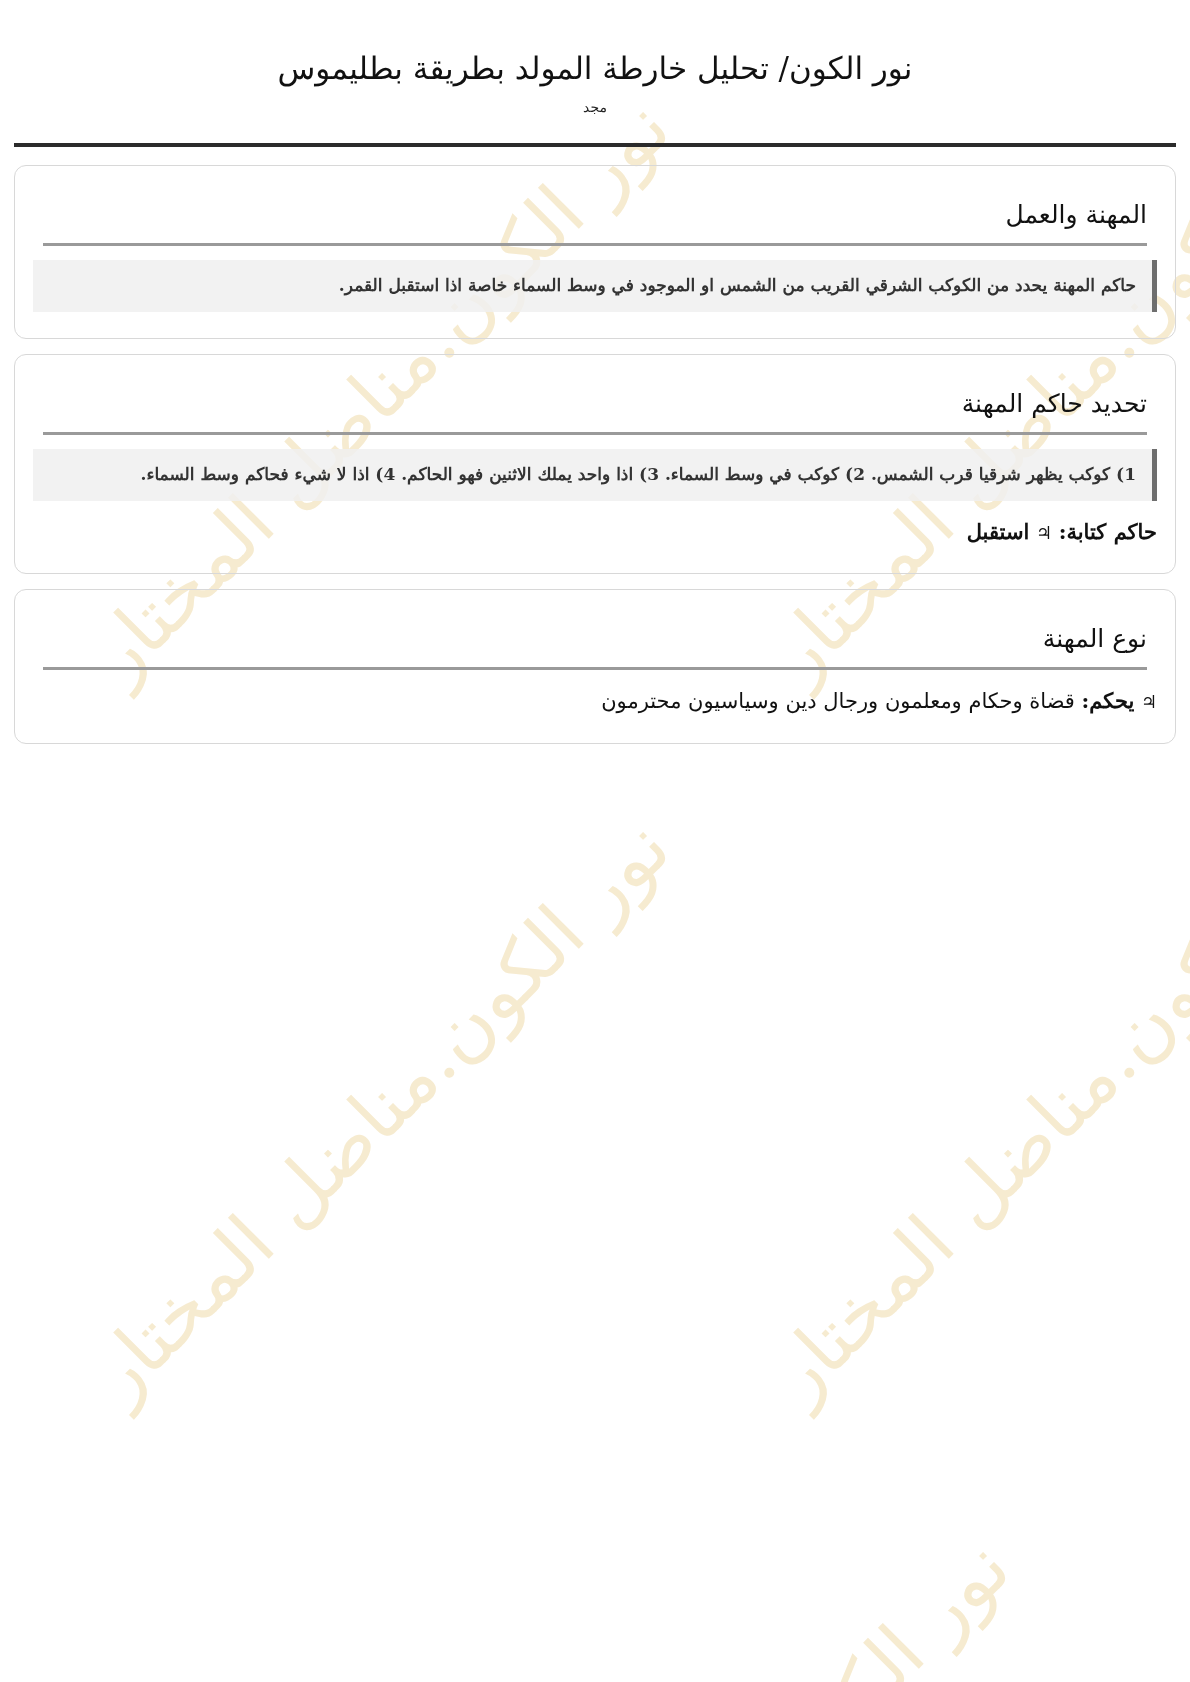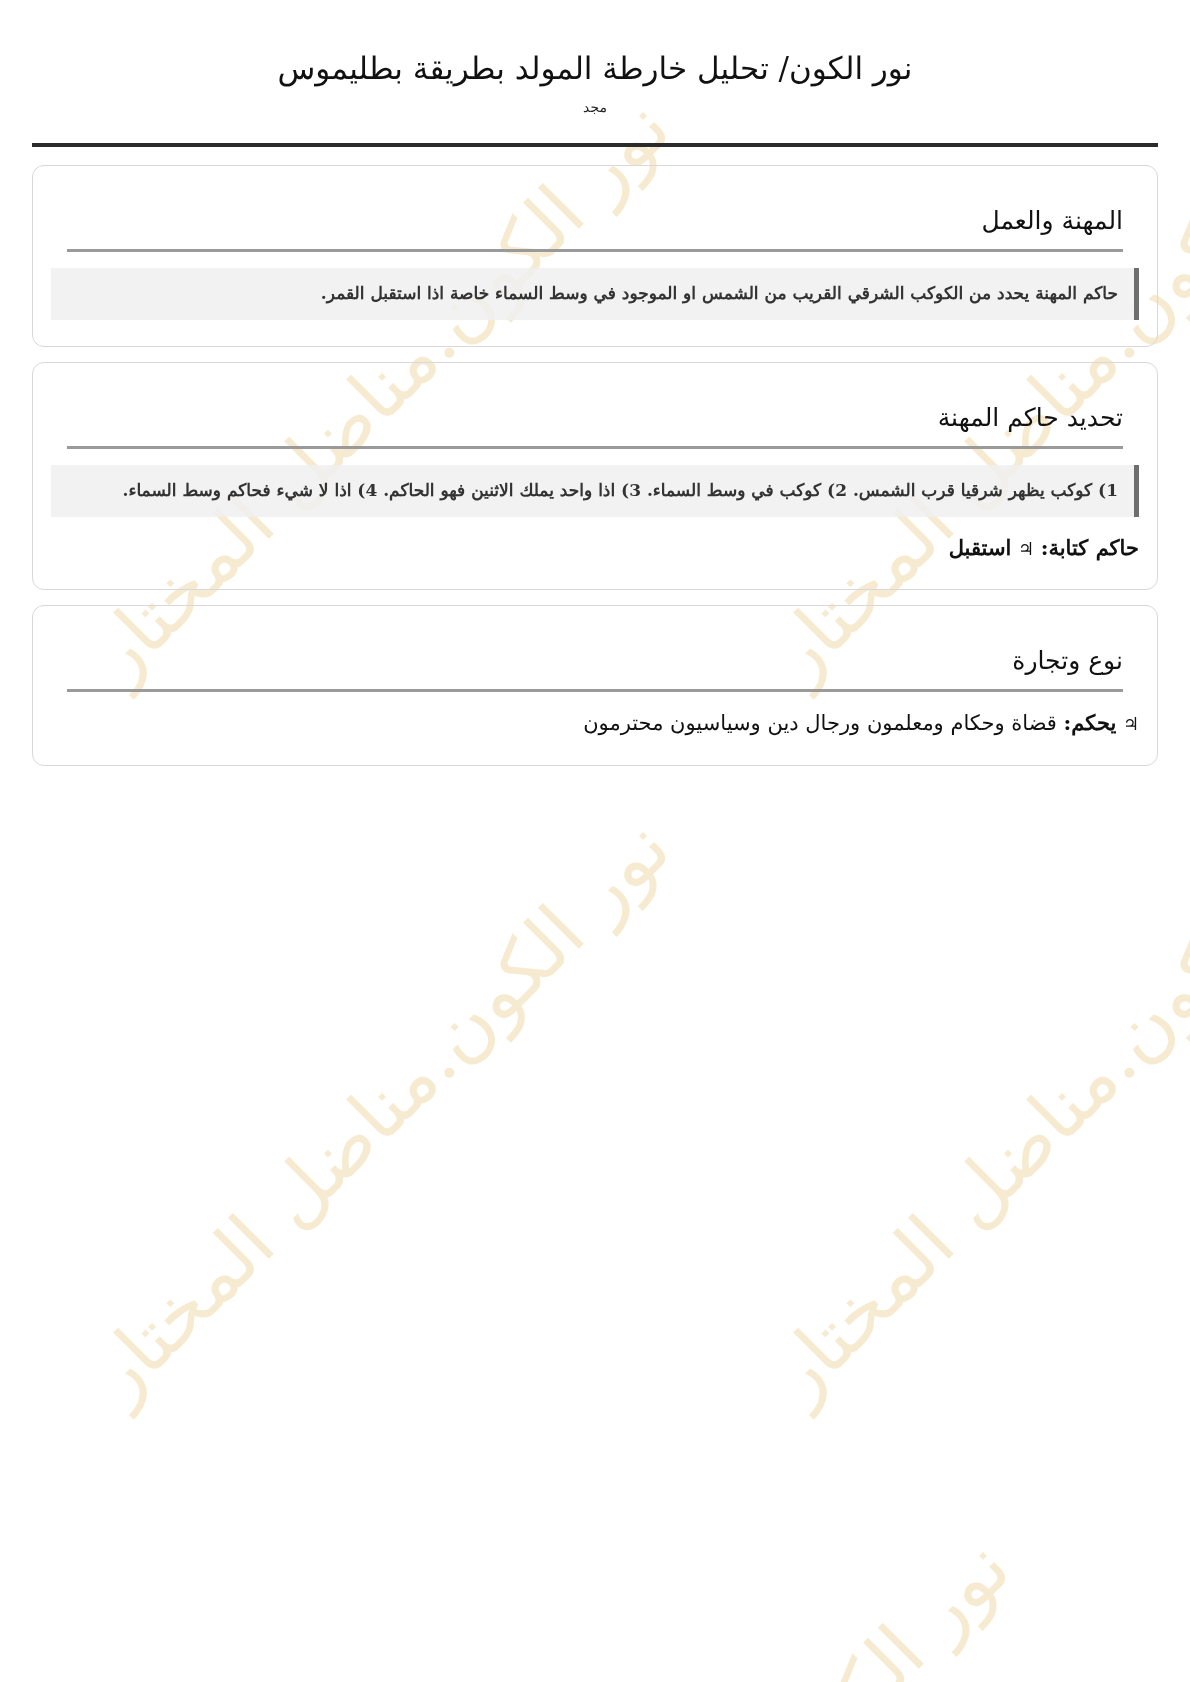--- a/index.html
+++ b/index.html
@@ -27,21 +27,21 @@
       font-family: "DejaVu Serif", "Liberation Serif", serif;
       font-size: 76px;
       color: #f6ebd0;
       white-space: nowrap;
       transform: translate(-50%, -50%) rotate(-45deg);
       direction: rtl;
     }
     .page {
       position: relative;
       z-index: 1;
-      padding: 0 32px;
+      padding: 0 14px;
     }
     header.doc-header {
       text-align: center;
       padding-top: 50px;
     }
     .doc-title {
       font-size: 31px;
       font-weight: normal;
       margin: 0;
       line-height: 1.2;
@@ -61,21 +61,21 @@
     .card {
       border: 1.5px solid #d8d8d8;
       border-radius: 12px;
       padding: 20px 18px 26px 18px;
       margin-bottom: 15px;
       background: transparent;
     }
     .card-title {
       font-size: 25px;
       font-weight: normal;
-      margin: 16px;
+      margin: 10px;
       padding: 4px 0 14px 0;
       border-bottom: 3px solid #9a9a9a;
       color: #111;
     }
     .note {
       background: rgba(240,240,240,0.85);
       border-right: 5px solid #6e6e6e;
       margin-top: 14px;
       padding: 14px 16px;
       font-size: 17px;
@@ -122,20 +122,20 @@
     <h2 class="card-title">تحديد حاكم المهنة</h2>
     <div class="note">1) كوكب يظهر شرقيا قرب الشمس. 2) كوكب في وسط السماء. 3) اذا واحد يملك الاثنين فهو الحاكم. 4) اذا لا شيء فحاكم وسط السماء.</div>
     <div class="line">
       <b>حاكم كتابة:</b>
       <b class="sym">♃</b>
       <b>استقبل</b>
     </div>
   </section>
 
   <section class="card">
-    <h2 class="card-title">نوع وتجارة</h2>
+    <h2 class="card-title">نوع المهنة</h2>
     <div class="line">
       <b class="sym">♃</b>
       <b>يحكم:</b>
       <span>قضاة وحكام ومعلمون ورجال دين وسياسيون محترمون</span>
     </div>
   </section>
 </div>
 
 </body></html>

